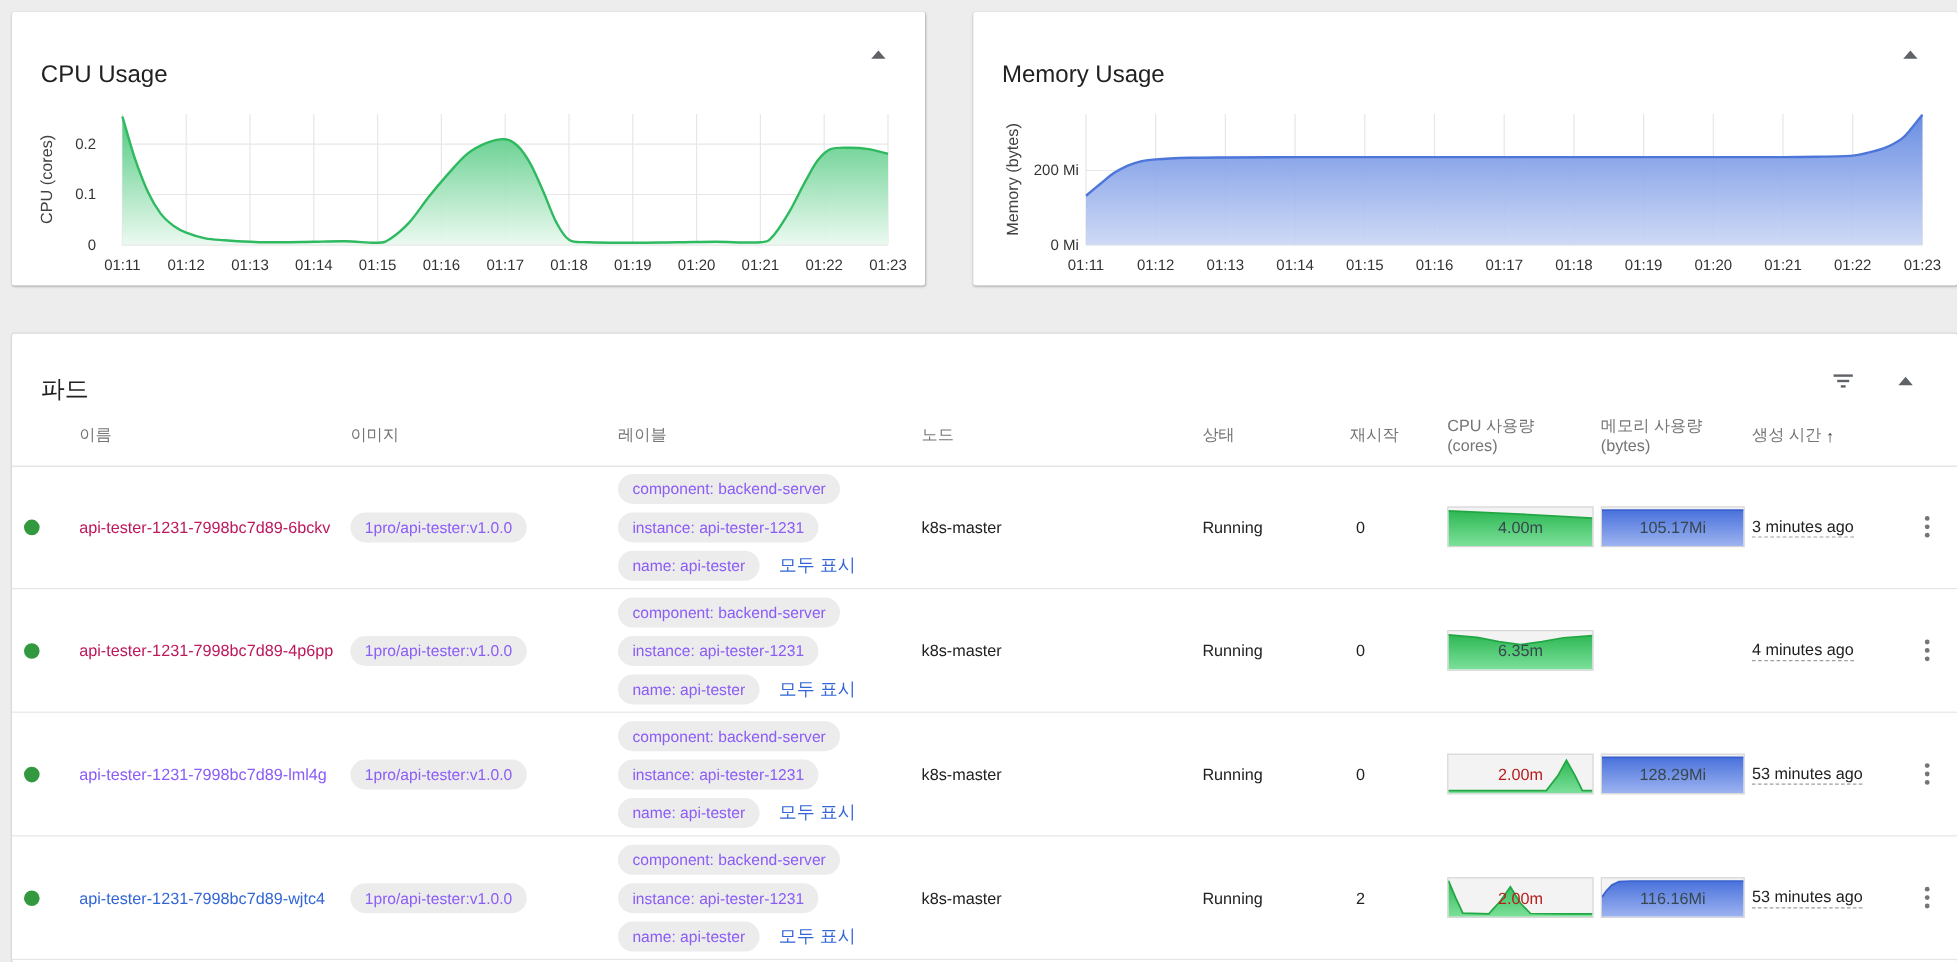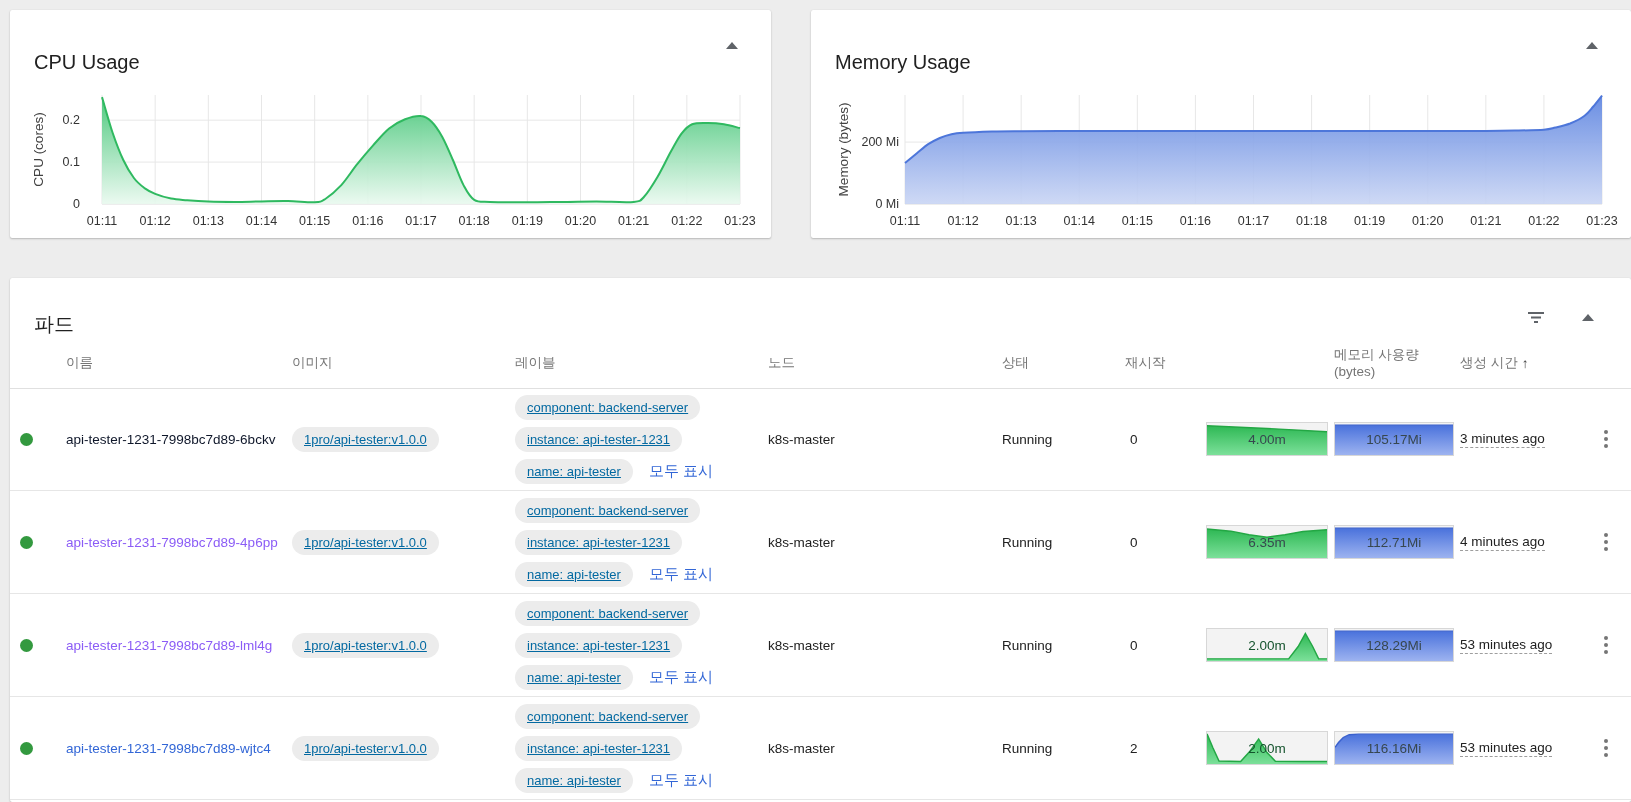--- a/index.html
+++ b/index.html
@@ -54,37 +54,37 @@
   .c-restarts{left:1105px;width:81px;}
   .c-cpu{left:1186px;width:132px;}
   .c-mem{left:1314px;width:124px;}
   .c-created{left:1440px;width:140px;}
   .c-menu{left:1580px;width:41px;}
   .td.c-restarts{padding-left:15px;}
   .status-dot{width:13px;height:13px;border-radius:50%;}
   a.pod-link{text-decoration:none;font-size:13.5px;}
   .chip{
     display:inline-block;background:#ececec;border-radius:14px;
-    padding:5px 12px;font-size:13px;color:#0369a1;white-space:nowrap;text-decoration:underline;
+    padding:5px 12px;font-size:13px;color:#8b5cf6;white-space:nowrap;
   }
   .td.c-labels{flex-direction:column;align-items:flex-start;justify-content:center;gap:7px;padding-top:0;}
   .label-line{display:flex;align-items:center;gap:16px;}
   .show-all{font-size:15px;cursor:pointer;white-space:nowrap;}
   .spark-box{
     position:absolute;left:10px;top:50%;margin-top:-17px;height:34px;box-sizing:border-box;
     background:#f3f3f3;border:1px solid #d7d7d7;
   }
   .spark-box.cpu{width:122px;}
   .spark-box.mem{width:120px;}
   .spark-box svg{position:absolute;left:0;top:0;width:100%;height:100%;}
   .spark-text{
     position:absolute;left:0;right:0;top:0;bottom:0;display:flex;align-items:center;justify-content:center;
     font-size:13.5px;color:#37474f;
   }
-  .spark-text.muted{color:#14532d;}
+  .spark-text.muted{color:#b91c1c;}
   .created-text{border-bottom:1px dashed #9e9e9e;padding-bottom:1px;white-space:nowrap;}
   .kebab{display:flex;flex-direction:column;gap:3px;background:none;border:none;cursor:pointer;padding:4px;}
   .kebab i{display:block;width:4px;height:4px;border-radius:50%;background:#757575;}
   .sort-arrow{margin-left:4px;color:#424242;}
 </style>
 </head>
 <body>
 
 <section class="card" id="cpu-card">
   <svg class="big-chart" width="761" height="228" viewBox="0 0 761 228">
@@ -200,37 +200,40 @@
   </div>
 
   <div class="thead">
     <div class="th c-dot"></div>
     <div class="th c-name">이름</div>
     <div class="th c-image">이미지</div>
     <div class="th c-node">노드</div>
     <div class="th c-labels">레이블</div>
     <div class="th c-status">상태</div>
     <div class="th c-restarts">재시작</div>
+    <div class="th c-cpu">
+        <span class="wrap2" style="width:92px;">CPU 사용량 (cores)</span>
+      </div>
     <div class="th c-mem">
         <span class="wrap2" style="width:102px;">메모리 사용량 (bytes)</span>
       </div>
     <div class="th c-created">
         <span>생성 시간</span>
         <span class="sort-arrow">↑</span>
       </div>
     <div class="th c-menu"></div>
   </div>
 
   <div class="tbody" id="rows">
     <div class="tr">
       <div class="td c-dot">
           <span class="status-dot" style="background: rgb(51, 153, 63);"></span>
         </div>
       <div class="td c-name">
-          <a href="#" class="pod-link" style="color: #0f172a;">api-tester-1231-7998bc7d89-6bckv</a>
+          <a href="#" class="pod-link" style="color: #be185d;">api-tester-1231-7998bc7d89-6bckv</a>
         </div>
       <div class="td c-image">
           <span class="chip">1pro/api-tester:v1.0.0</span>
         </div>
       <div class="td c-labels">
           <div class="label-line">
             <span class="chip">component: backend-server</span>
           </div>
           <div class="label-line">
             <span class="chip">instance: api-tester-1231</span>
@@ -289,21 +292,21 @@
             <i></i>
           </button>
       </div>
     </div>
 
     <div class="tr">
       <div class="td c-dot">
           <span class="status-dot" style="background: rgb(51, 153, 63);"></span>
         </div>
       <div class="td c-name">
-          <a href="#" class="pod-link" style="color: #8b5cf6;">api-tester-1231-7998bc7d89-4p6pp</a>
+          <a href="#" class="pod-link" style="color: #be185d;">api-tester-1231-7998bc7d89-4p6pp</a>
         </div>
       <div class="td c-image">
           <span class="chip">1pro/api-tester:v1.0.0</span>
         </div>
       <div class="td c-labels">
           <div class="label-line">
             <span class="chip">component: backend-server</span>
           </div>
           <div class="label-line">
             <span class="chip">instance: api-tester-1231</span>
@@ -330,53 +333,111 @@
                   <stop offset="0%" stop-color="#2eb854"></stop>
                   <stop offset="100%" stop-color="#7ce09a"></stop>
                 </linearGradient>
               </defs>
               <path d="M0.0,3.2 L24.4,5.5 L42.7,9.3 L61.0,11.9 L79.3,9.3 L97.6,5.8 L122.0,3.9 L122,34 L0,34 Z" fill="url(#cg1)"></path>
               <path d="M0.0,3.2 L24.4,5.5 L42.7,9.3 L61.0,11.9 L79.3,9.3 L97.6,5.8 L122.0,3.9" fill="none" stroke="#23a744" stroke-width="1.5"></path>
             </svg>
             <span class="spark-text">6.35m</span>
           </span>
       </div>
+      <div class="td c-created">
+          <span class="created-text">4 minutes ago</span>
+        </div>
+      <div class="td c-menu">
+        <button class="kebab">
+            <i></i>
+            <i></i>
+            <i></i>
+          </button>
+      </div>
+    </div>
+
+    <div class="tr">
+      <div class="td c-dot">
+          <span class="status-dot" style="background: rgb(51, 153, 63);"></span>
+        </div>
+      <div class="td c-name">
+          <a href="#" class="pod-link" style="color: #8b5cf6;">api-tester-1231-7998bc7d89-lml4g</a>
+        </div>
+      <div class="td c-image">
+          <span class="chip">1pro/api-tester:v1.0.0</span>
+        </div>
+      <div class="td c-labels">
+          <div class="label-line">
+            <span class="chip">component: backend-server</span>
+          </div>
+          <div class="label-line">
+            <span class="chip">instance: api-tester-1231</span>
+          </div>
+          <div class="label-line">
+            <span class="chip">name: api-tester</span>
+            <span class="show-all" style="color: rgb(50, 102, 214);">모두 표시</span>
+          </div>
+        </div>
+      <div class="td c-node">
+          <span>k8s-master</span>
+        </div>
+      <div class="td c-status">
+          <span>Running</span>
+        </div>
+      <div class="td c-restarts">
+          <span>0</span>
+        </div>
+      <div class="td c-cpu">
+        <span class="spark-box cpu">
+            <svg preserveAspectRatio="none" viewBox="0 0 122 34">
+              <defs>
+                <linearGradient id="cg2" x1="0" y1="0" x2="0" y2="1">
+                  <stop offset="0%" stop-color="#2eb854"></stop>
+                  <stop offset="100%" stop-color="#7ce09a"></stop>
+                </linearGradient>
+              </defs>
+              <path d="M0.0,31.7 L83.0,31.7 L92.7,18.6 L100.0,4.8 L107.4,18.6 L113.5,31.7 L122.0,31.7 L122,34 L0,34 Z" fill="url(#cg2)"></path>
+              <path d="M0.0,31.7 L83.0,31.7 L92.7,18.6 L100.0,4.8 L107.4,18.6 L113.5,31.7 L122.0,31.7" fill="none" stroke="#23a744" stroke-width="1.5"></path>
+            </svg>
+            <span class="spark-text muted">2.00m</span>
+          </span>
+      </div>
       <div class="td c-mem">
         <span class="spark-box mem">
             <svg preserveAspectRatio="none" viewBox="0 0 120 34">
               <defs>
-                <linearGradient id="mb1" x1="0" y1="0" x2="0" y2="1">
+                <linearGradient id="mb2" x1="0" y1="0" x2="0" y2="1">
                   <stop offset="0%" stop-color="#4a72dc"></stop>
                   <stop offset="100%" stop-color="#9db3f0"></stop>
                 </linearGradient>
               </defs>
-              <path d="M0.0,2.3 L120.0,2.3 L120,34 L0,34 Z" fill="url(#mb1)"></path>
+              <path d="M0.0,2.3 L120.0,2.3 L120,34 L0,34 Z" fill="url(#mb2)"></path>
               <path d="M0.0,2.3 L120.0,2.3" fill="none" stroke="#3a61ce" stroke-width="1.5"></path>
             </svg>
-            <span class="spark-text">112.71Mi</span>
+            <span class="spark-text">128.29Mi</span>
           </span>
       </div>
       <div class="td c-created">
-          <span class="created-text">4 minutes ago</span>
+          <span class="created-text">53 minutes ago</span>
         </div>
       <div class="td c-menu">
         <button class="kebab">
             <i></i>
             <i></i>
             <i></i>
           </button>
       </div>
     </div>
 
     <div class="tr">
       <div class="td c-dot">
           <span class="status-dot" style="background: rgb(51, 153, 63);"></span>
         </div>
       <div class="td c-name">
-          <a href="#" class="pod-link" style="color: #8b5cf6;">api-tester-1231-7998bc7d89-lml4g</a>
+          <a href="#" class="pod-link" style="color: rgb(50, 102, 214);">api-tester-1231-7998bc7d89-wjtc4</a>
         </div>
       <div class="td c-image">
           <span class="chip">1pro/api-tester:v1.0.0</span>
         </div>
       <div class="td c-labels">
           <div class="label-line">
             <span class="chip">component: backend-server</span>
           </div>
           <div class="label-line">
             <span class="chip">instance: api-tester-1231</span>
@@ -386,114 +447,41 @@
             <span class="show-all" style="color: rgb(50, 102, 214);">모두 표시</span>
           </div>
         </div>
       <div class="td c-node">
           <span>k8s-master</span>
         </div>
       <div class="td c-status">
           <span>Running</span>
         </div>
       <div class="td c-restarts">
-          <span>0</span>
+          <span>2</span>
         </div>
       <div class="td c-cpu">
         <span class="spark-box cpu">
             <svg preserveAspectRatio="none" viewBox="0 0 122 34">
               <defs>
-                <linearGradient id="cg2" x1="0" y1="0" x2="0" y2="1">
+                <linearGradient id="cg3" x1="0" y1="0" x2="0" y2="1">
                   <stop offset="0%" stop-color="#2eb854"></stop>
                   <stop offset="100%" stop-color="#7ce09a"></stop>
                 </linearGradient>
               </defs>
-              <path d="M0.0,31.7 L83.0,31.7 L92.7,18.6 L100.0,4.8 L107.4,18.6 L113.5,31.7 L122.0,31.7 L122,34 L0,34 Z" fill="url(#cg2)"></path>
-              <path d="M0.0,31.7 L83.0,31.7 L92.7,18.6 L100.0,4.8 L107.4,18.6 L113.5,31.7 L122.0,31.7" fill="none" stroke="#23a744" stroke-width="1.5"></path>
+              <path d="M0.0,2.0 L6.1,17.0 L12.2,30.8 L34.2,31.4 L43.9,20.2 L52.5,7.4 L61.0,21.8 L69.5,31.1 L97.6,31.4 L122.0,31.4 L122,34 L0,34 Z" fill="url(#cg3)"></path>
+              <path d="M0.0,2.0 L6.1,17.0 L12.2,30.8 L34.2,31.4 L43.9,20.2 L52.5,7.4 L61.0,21.8 L69.5,31.1 L97.6,31.4 L122.0,31.4" fill="none" stroke="#23a744" stroke-width="1.5"></path>
             </svg>
             <span class="spark-text muted">2.00m</span>
           </span>
       </div>
       <div class="td c-mem">
         <span class="spark-box mem">
             <svg preserveAspectRatio="none" viewBox="0 0 120 34">
               <defs>
-                <linearGradient id="mb2" x1="0" y1="0" x2="0" y2="1">
-                  <stop offset="0%" stop-color="#4a72dc"></stop>
-                  <stop offset="100%" stop-color="#9db3f0"></stop>
-                </linearGradient>
-              </defs>
-              <path d="M0.0,2.3 L120.0,2.3 L120,34 L0,34 Z" fill="url(#mb2)"></path>
-              <path d="M0.0,2.3 L120.0,2.3" fill="none" stroke="#3a61ce" stroke-width="1.5"></path>
-            </svg>
-            <span class="spark-text">128.29Mi</span>
-          </span>
-      </div>
-      <div class="td c-created">
-          <span class="created-text">53 minutes ago</span>
-        </div>
-      <div class="td c-menu">
-        <button class="kebab">
-            <i></i>
-            <i></i>
-            <i></i>
-          </button>
-      </div>
-    </div>
-
-    <div class="tr">
-      <div class="td c-dot">
-          <span class="status-dot" style="background: rgb(51, 153, 63);"></span>
-        </div>
-      <div class="td c-name">
-          <a href="#" class="pod-link" style="color: rgb(50, 102, 214);">api-tester-1231-7998bc7d89-wjtc4</a>
-        </div>
-      <div class="td c-image">
-          <span class="chip">1pro/api-tester:v1.0.0</span>
-        </div>
-      <div class="td c-labels">
-          <div class="label-line">
-            <span class="chip">component: backend-server</span>
-          </div>
-          <div class="label-line">
-            <span class="chip">instance: api-tester-1231</span>
-          </div>
-          <div class="label-line">
-            <span class="chip">name: api-tester</span>
-            <span class="show-all" style="color: rgb(50, 102, 214);">모두 표시</span>
-          </div>
-        </div>
-      <div class="td c-node">
-          <span>k8s-master</span>
-        </div>
-      <div class="td c-status">
-          <span>Running</span>
-        </div>
-      <div class="td c-restarts">
-          <span>2</span>
-        </div>
-      <div class="td c-cpu">
-        <span class="spark-box cpu">
-            <svg preserveAspectRatio="none" viewBox="0 0 122 34">
-              <defs>
-                <linearGradient id="cg3" x1="0" y1="0" x2="0" y2="1">
-                  <stop offset="0%" stop-color="#2eb854"></stop>
-                  <stop offset="100%" stop-color="#7ce09a"></stop>
-                </linearGradient>
-              </defs>
-              <path d="M0.0,2.0 L6.1,17.0 L12.2,30.8 L34.2,31.4 L43.9,20.2 L52.5,7.4 L61.0,21.8 L69.5,31.1 L97.6,31.4 L122.0,31.4 L122,34 L0,34 Z" fill="url(#cg3)"></path>
-              <path d="M0.0,2.0 L6.1,17.0 L12.2,30.8 L34.2,31.4 L43.9,20.2 L52.5,7.4 L61.0,21.8 L69.5,31.1 L97.6,31.4 L122.0,31.4" fill="none" stroke="#23a744" stroke-width="1.5"></path>
-            </svg>
-            <span class="spark-text muted">2.00m</span>
-          </span>
-      </div>
-      <div class="td c-mem">
-        <span class="spark-box mem">
-            <svg preserveAspectRatio="none" viewBox="0 0 120 34">
-              <defs>
                 <linearGradient id="mb3" x1="0" y1="0" x2="0" y2="1">
                   <stop offset="0%" stop-color="#4a72dc"></stop>
                   <stop offset="100%" stop-color="#9db3f0"></stop>
                 </linearGradient>
               </defs>
               <path d="M0.0,16.4 L3.6,11.2 L8.4,5.8 L14.4,2.9 L24.0,2.3 L120.0,2.3 L120,34 L0,34 Z" fill="url(#mb3)"></path>
               <path d="M0.0,16.4 L3.6,11.2 L8.4,5.8 L14.4,2.9 L24.0,2.3 L120.0,2.3" fill="none" stroke="#3a61ce" stroke-width="1.5"></path>
             </svg>
             <span class="spark-text">116.16Mi</span>
           </span>

